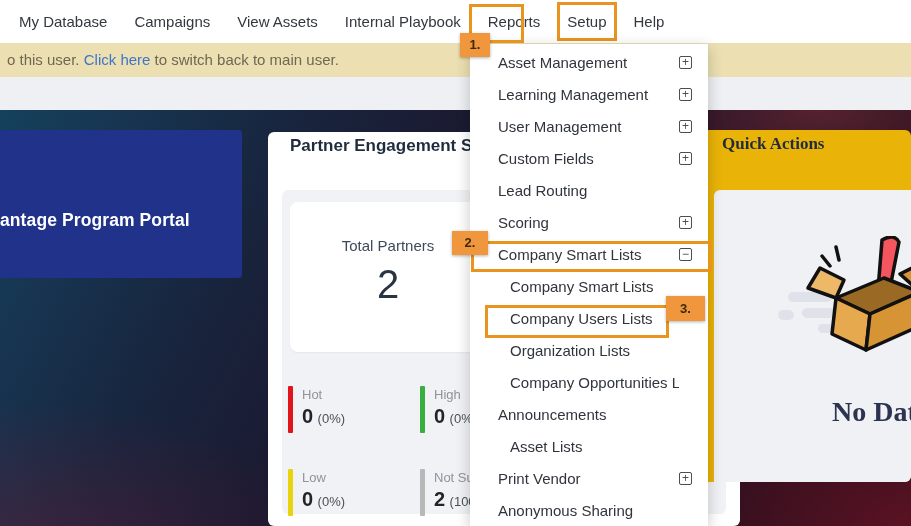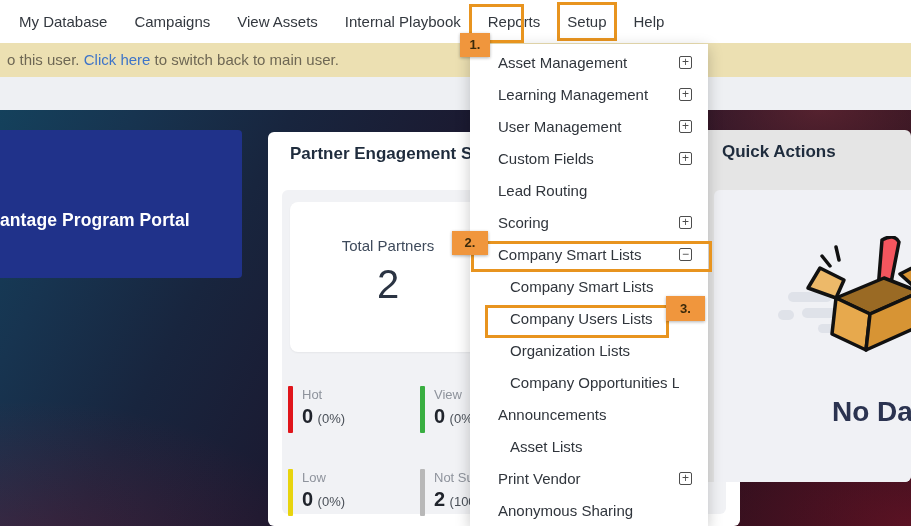--- a/index.html
+++ b/index.html
@@ -26,38 +26,38 @@
       radial-gradient(ellipse 520px 280px at 2% 110%, rgba(160,25,50,.30), transparent 60%),
       linear-gradient(118deg, #14415c 0%, #173450 12%, #18253e 26%, #1b1a31 42%, #201327 58%, #240f1d 74%, #2a101b 100%);
   }
 
   
   .promo-card { position:absolute; left:0; top:130px; width:242px; height:148px; background:#20328a; border-radius:0 4px 4px 0; z-index:6; overflow:hidden; }
   .promo-title { position:absolute; left:0; top:80px; width:260px; color:#fff; font-size:17.5px; font-weight:bold; letter-spacing:.1px; }
 
   
   .partner-card { position:absolute; left:268px; top:132px; width:472px; height:394px; background:#fff; border-radius:6px; z-index:6; overflow:hidden; }
-  .card-title { position:absolute; left:22px; top:12px; font-size:17px; font-weight:bold; color:#1f2c3d; white-space:nowrap; }
+  .card-title { position:absolute; left:22px; top:4px; font-size:17px; font-weight:bold; color:#1f2c3d; white-space:nowrap; }
   .panel { position:absolute; background:#f1f2f5; border-radius:6px; }
   .panel1 { left:14px; top:58px; width:444px; height:324px; }
   .tp-card { position:absolute; left:8px; top:12px; width:428px; height:150px; background:#fff; border-radius:8px; box-shadow:0 1px 2px rgba(0,0,0,.05); }
   .tp-col { width:196px; text-align:center; padding-top:35px; }
   .tp-label { font-size:15px; color:#3e4a5b; }
   .tp-value { font-size:40px; color:#2b3443; margin-top:10px; line-height:1; }
 
   .stats { position:absolute; left:6px; top:196px; display:grid; grid-template-columns:132px auto; row-gap:36px; }
   .stat { display:flex; gap:9px; height:47px; }
   .stat-bar { width:5px; height:47px; border-radius:1px; flex:none; }
   .stat-label { font-size:13px; color:#8e939c; margin-top:1px; }
   .stat-line { margin-top:3px; white-space:nowrap; }
   .stat-value { font-size:20px; font-weight:bold; color:#20242c; }
   .stat-pct { font-size:13px; color:#4a5058; }
 
   
-  .qa-card { position:absolute; left:700px; top:130px; width:211px; height:352px; background:#e5e5e5; border-radius:6px; z-index:6; overflow:hidden; }
+  .qa-card { position:absolute; left:700px; top:130px; width:211px; height:352px; background:#eab308; border-radius:6px; z-index:6; overflow:hidden;font-family:Liberation Serif, serif; }
   .panel2 { left:14px; top:60px; width:210px; height:324px; background:#f0f1f5; }
   .no-data { position:absolute; left:118px; top:206px; font-size:28px; font-weight:bold; color:#2b3350; white-space:nowrap; }
   .illustration { position:absolute; left:64px; top:46px; }
 
   
   .menu { position:absolute; left:470px; top:44px; width:238px; height:482px; background:#fff; box-shadow:0 4px 14px rgba(0,0,0,.22); z-index:30; padding-top:2px; }
   .menu-item { height:32px; display:flex; align-items:center; padding-right:16px; font-size:15px; color:#30353c; cursor:pointer; }
   .menu-item.top { padding-left:28px; }
   .menu-item.sub { padding-left:40px; }
   .menu-item .mi-label { flex:1; white-space:nowrap; overflow:hidden; }
@@ -116,21 +116,21 @@
       <div class="stat">
             <div class="stat-bar" style="background: rgb(224, 21, 27);"></div>
             <div>
               <div class="stat-label">Hot</div>
               <div class="stat-line"><span class="stat-value">0</span> <span class="stat-pct">(0%)</span></div>
             </div>
           </div>
           <div class="stat">
             <div class="stat-bar" style="background: rgb(57, 174, 65);"></div>
             <div>
-              <div class="stat-label">View</div>
+              <div class="stat-label">High</div>
               <div class="stat-line"><span class="stat-value">0</span> <span class="stat-pct">(0%)</span></div>
             </div>
           </div>
           <div class="stat">
             <div class="stat-bar" style="background: rgb(232, 212, 14);"></div>
             <div>
               <div class="stat-label">Low</div>
               <div class="stat-line"><span class="stat-value">0</span> <span class="stat-pct">(0%)</span></div>
             </div>
           </div>

